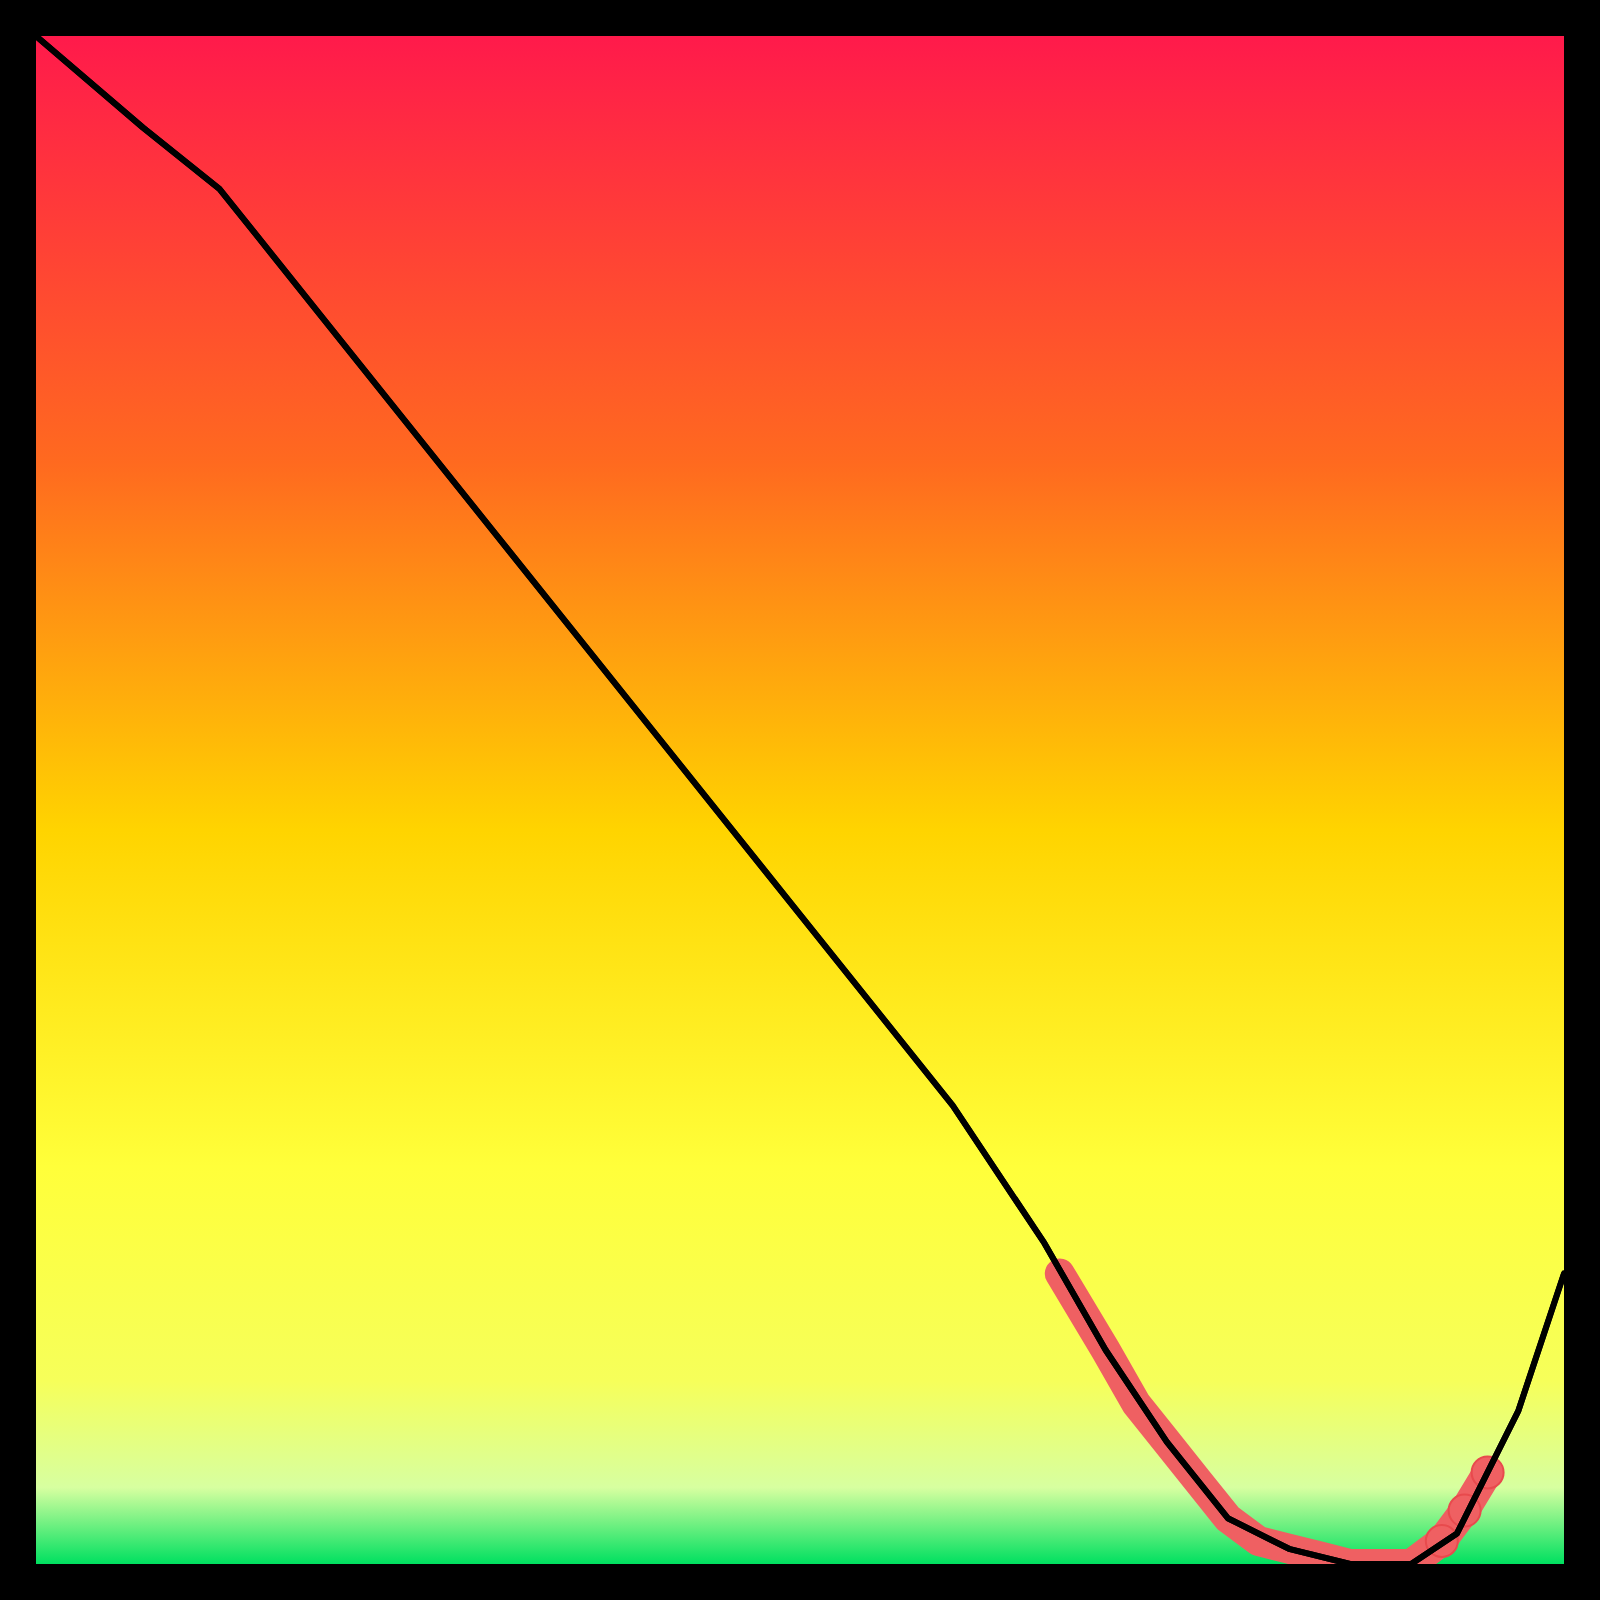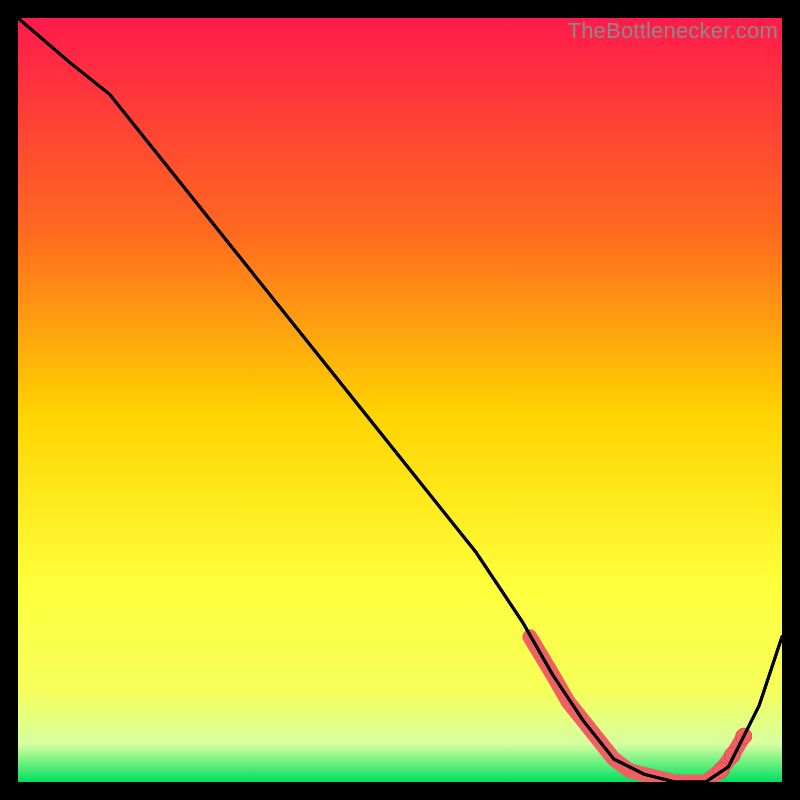--- a/index.html
+++ b/index.html
@@ -78,16 +78,15 @@
           <path d="M511.9 618.8 L534.8 657.0 L550.1 683.8 L565.4 702.9 L580.6 722.0 L595.9 741.1 L611.2 752.5 L626.5 756.4 L641.8 760.2 L657.0 764.0 L672.3 764.0 L687.6 764.0 L702.9 752.5 L714.3 737.3 L725.8 718.2 " fill="none" stroke="#ef6062" stroke-width="15" stroke-linecap="round" stroke-linejoin="round"></path>
           <circle cx="702.9" cy="752.5" r="8" fill="#ef6062" stroke="#e84a4d" stroke-width="1"></circle>
           <circle cx="714.3" cy="737.3" r="8" fill="#ef6062" stroke="#e84a4d" stroke-width="1"></circle>
           <circle cx="725.8" cy="718.2" r="8" fill="#ef6062" stroke="#e84a4d" stroke-width="1"></circle>
         </g>
         <path id="curve-path" fill="none" stroke="#000000" stroke-width="3" stroke-linecap="round" stroke-linejoin="round" d="M0.0 0.0 L53.5 45.8 L91.7 76.4 L152.8 152.8 L229.2 248.3 L305.6 343.8 L382.0 439.3 L458.4 534.8 L504.2 603.6 L534.8 657.0 L565.4 702.9 L595.9 741.1 L626.5 756.4 L657.0 764.0 L687.6 764.0 L710.5 748.7 L741.1 687.6 L764.0 618.8 "></path>
 
     <path d="M0.0 0.0 L53.5 45.8 L91.7 76.4 L152.8 152.8 L229.2 248.3 L305.6 343.8 L382.0 439.3 L458.4 534.8 L504.2 603.6 L534.8 657.0 L565.4 702.9 L595.9 741.1 L626.5 756.4 L657.0 764.0 L687.6 764.0 L710.5 748.7 L741.1 687.6 L764.0 618.8 " fill="none" stroke="#000000" stroke-width="3" stroke-linecap="round" stroke-linejoin="round"></path>
       </svg>
 
-    <div class="watermark">TheBottlenecker.com</div>
 
   </div>
 </div>
 
 </body></html>

